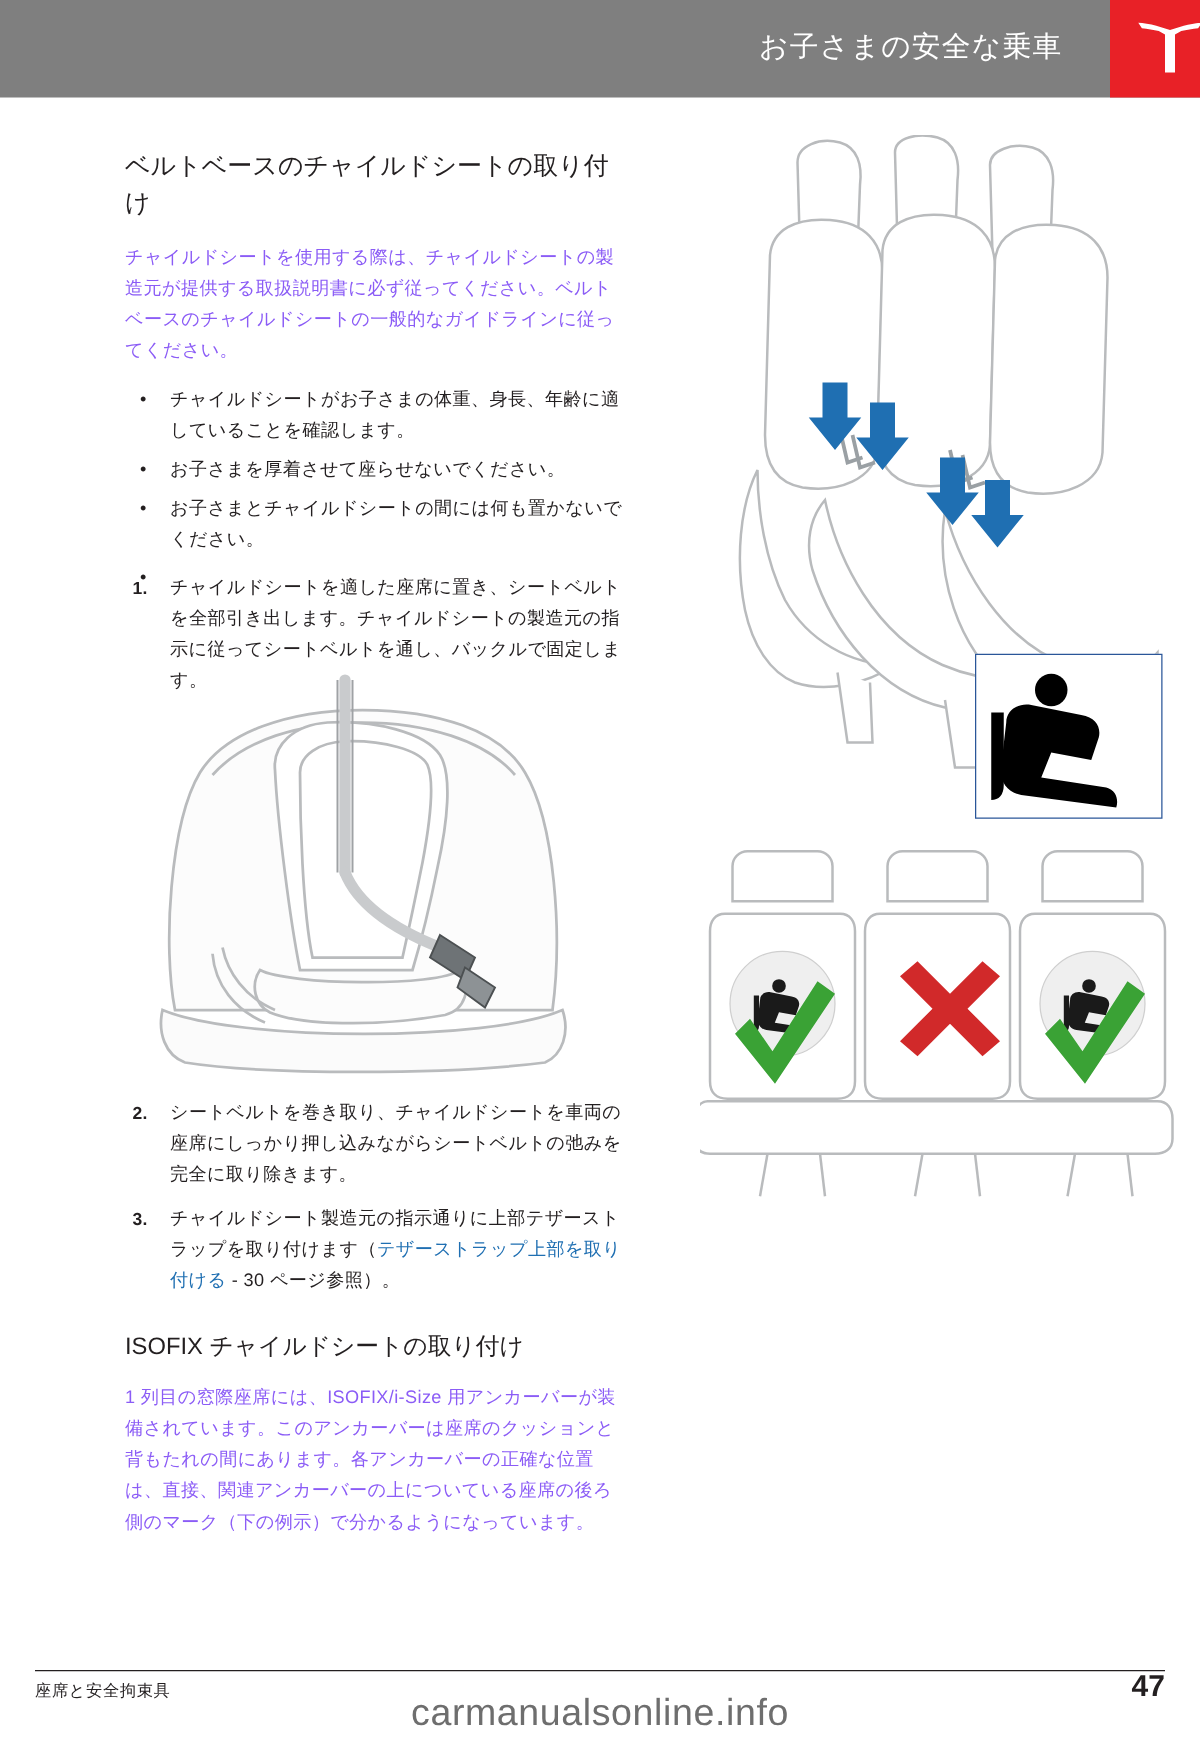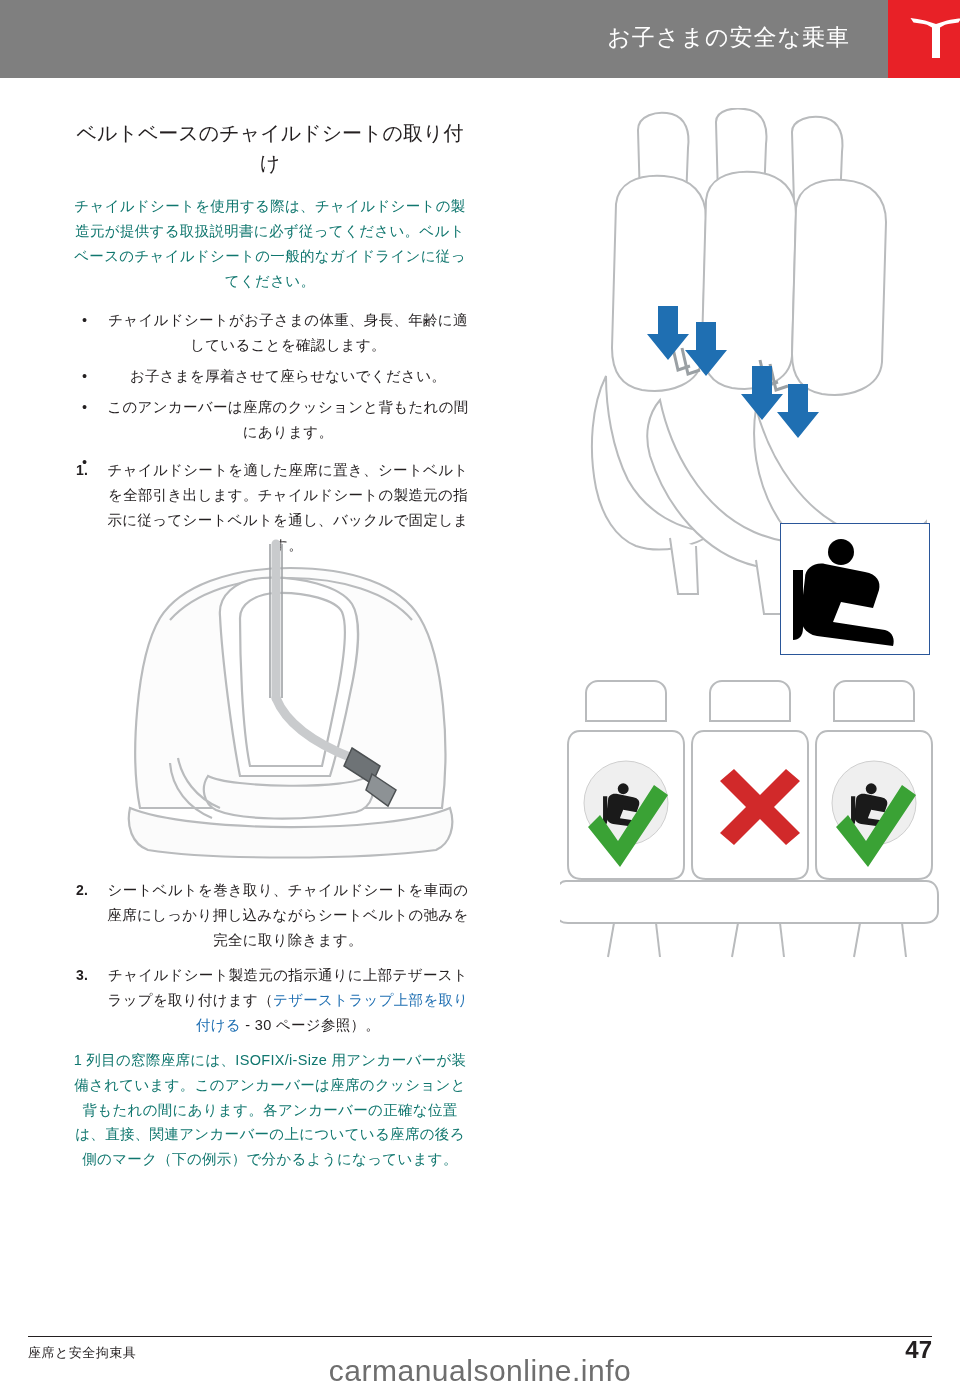--- a/index.html
+++ b/index.html
@@ -50,44 +50,43 @@
   
   .content {
     position: absolute;
     top: 78px; left: 0;
     width: 960px;
     height: 1240px;
   }
 
   .col-left {
     position: absolute;
-    left: 70px;
+    left: 100px;
     top: 40px;
     width: 400px;
-    text-align: center;
   }
 
   h1.section-title {
     font-size: 20px;
     font-weight: normal;
     color: #231f20;
     margin: 0 0 16px 0;
     line-height: 1.5;
   }
   h2.section-title {
     font-size: 19px;
     font-weight: normal;
     color: #231f20;
     margin: 0 0 14px 0;
     line-height: 1.5;
   }
   p.body-text {
     font-size: 14.5px;
     line-height: 1.72;
-    color: #0f766e;
+    color: #8b5cf6;
     margin: 0 0 14px 0;
     letter-spacing: 0.3px;
   }
   p.small-note {
     font-size: 13px;
     line-height: 1.7;
     color: #231f20;
     margin: 8px 0 4px 0;
     letter-spacing: 0.6px;
   }
@@ -235,21 +234,21 @@
 
 <div class="content">
 
   <div class="col-left">
     <h1 class="section-title">ベルトベースのチャイルドシートの取り付け</h1>
     <p class="body-text">チャイルドシートを使用する際は、チャイルドシートの製造元が提供する取扱説明書に必ず従ってください。ベルトベースのチャイルドシートの一般的なガイドラインに従ってください。</p>
 
     <ul class="bullets">
       <li><span class="dot">•</span><span>チャイルドシートがお子さまの体重、身長、年齢に適していることを確認します。</span></li>
       <li><span class="dot">•</span><span>お子さまを厚着させて座らせないでください。</span></li>
-      <li><span class="dot">•</span><span>このアンカーバーは座席のクッションと背もたれの間にあります。</span></li>
+      <li><span class="dot">•</span><span>お子さまとチャイルドシートの間には何も置かないでください。</span></li>
       <li><span class="dot">•</span></li>
     </ul>
 
     <ol class="steps">
       <li>
         <span class="num">1.</span>
         <span>チャイルドシートを適した座席に置き、シートベルトを全部引き出します。チャイルドシートの製造元の指示に従ってシートベルトを通し、バックルで固定します。</span>
       </li>
     </ol>
   </div>
@@ -293,20 +292,21 @@
       <li>
         <span class="num">2.</span>
         <span>シートベルトを巻き取り、チャイルドシートを車両の座席にしっかり押し込みながらシートベルトの弛みを完全に取り除きます。</span>
       </li>
       <li>
         <span class="num">3.</span>
         <span>チャイルドシート製造元の指示通りに上部テザーストラップを取り付けます（</span><a class="link" href="#">テザーストラップ上部を取り付ける</a><span> - 30 ページ参照）。</span>
       </li>
     </ol>
 
+    <h2 class="section-title" style="margin-top:26px;">ISOFIX チャイルドシートの取り付け</h2>
     <p class="body-text">1 列目の窓際座席には、ISOFIX/i-Size 用アンカーバーが装備されています。このアンカーバーは座席のクッションと背もたれの間にあります。各アンカーバーの正確な位置は、直接、関連アンカーバーの上についている座席の後ろ側のマーク（下の例示）で分かるようになっています。</p>
   </div>
 
   <div class="col-right">
 
     <svg class="fig-rear-seats" viewBox="0 0 410 530">
       <g fill="#ffffff" stroke="#b9bbbd" stroke-width="2">
 
         <path d="M118 22 C118 8 136 2 152 6 C166 10 170 24 168 40 L166 92 L120 92 Z"></path>
         <path d="M196 14 C196 2 214 -2 230 2 C244 6 248 20 246 36 L244 88 L198 88 Z"></path>

